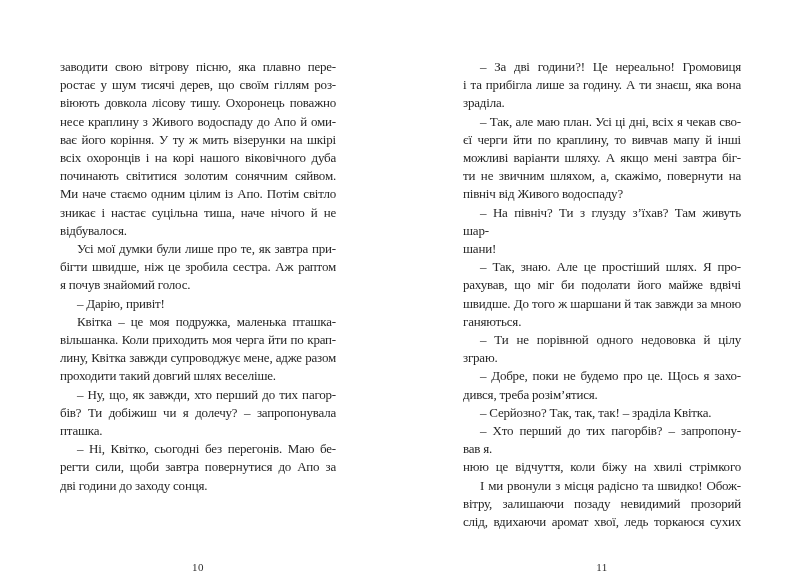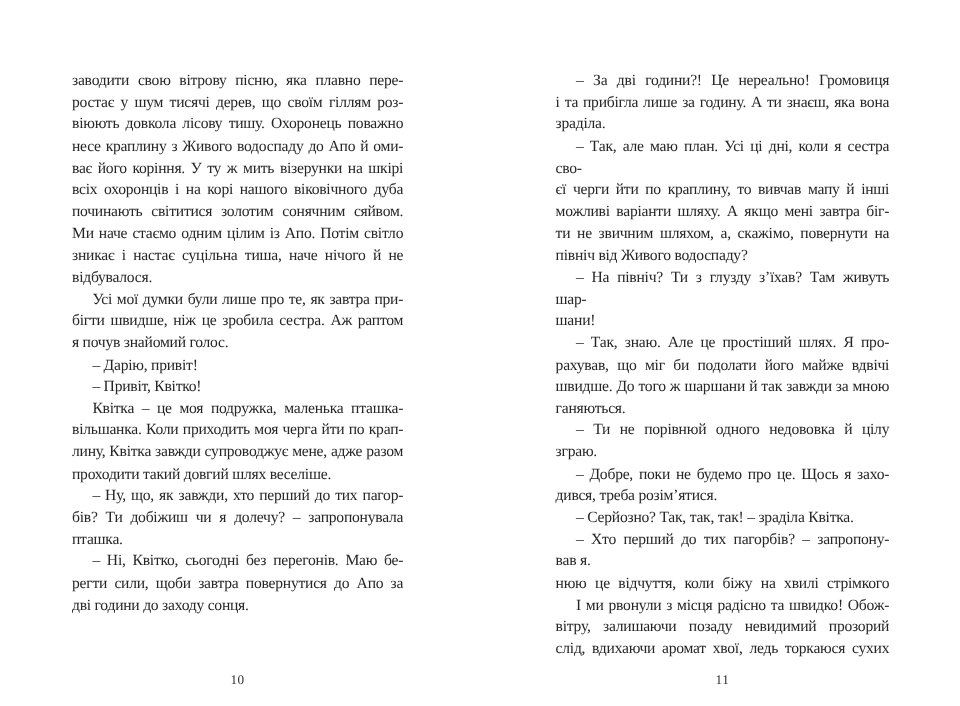--- a/index.html
+++ b/index.html
@@ -65,41 +65,40 @@
         <div class="line">ває його коріння. У ту ж мить візерунки на шкірі</div>
         <div class="line">всіх охоронців і на корі нашого віковічного дуба</div>
         <div class="line">починають світитися золотим сонячним сяйвом.</div>
         <div class="line">Ми наче стаємо одним цілим із Апо. Потім світло</div>
         <div class="line">зникає і настає суцільна тиша, наче нічого й не</div>
         <div class="line last">відбувалося.</div>
         <div class="line indent">Усі мої думки були лише про те, як завтра при-</div>
         <div class="line">бігти швидше, ніж це зробила сестра. Аж раптом</div>
         <div class="line last">я почув знайомий голос.</div>
         <div class="line indent last">– Дарію, привіт!</div>
-        <div class="line indent last">– Привіт, Квітко!</div>
         <div class="line indent">Квітка – це моя подружка, маленька пташка-</div>
         <div class="line">вільшанка. Коли приходить моя черга йти по крап-</div>
         <div class="line">лину, Квітка завжди супроводжує мене, адже разом</div>
         <div class="line last">проходити такий довгий шлях веселіше.</div>
         <div class="line indent">– Ну, що, як завжди, хто перший до тих пагор-</div>
         <div class="line">бів? Ти добіжиш чи я долечу? – запропонувала</div>
         <div class="line last">пташка.</div>
         <div class="line indent">– Ні, Квітко, сьогодні без перегонів. Маю бе-</div>
         <div class="line">регти сили, щоби завтра повернутися до Апо за</div>
         <div class="line last">дві години до заходу сонця.</div>
       </div>
     <div class="pagenum">10</div>
   </div>
 
   <div class="page-col right">
     <div class="textblock">
         <div class="line indent">– За дві години?! Це нереально! Громовиця</div>
         <div class="line">і та прибігла лише за годину. А ти знаєш, яка вона</div>
         <div class="line last">зраділа.</div>
-        <div class="line indent">– Так, але маю план. Усі ці дні, коли я сестра сво-</div>
+        <div class="line indent">– Так, але маю план. Усі ці дні, всіх я чекав сво-</div>
         <div class="line">єї черги йти по краплину, то вивчав мапу й інші</div>
         <div class="line">можливі варіанти шляху. А якщо мені завтра біг-</div>
         <div class="line">ти не звичним шляхом, а, скажімо, повернути на</div>
         <div class="line last">північ від Живого водоспаду?</div>
         <div class="line indent">– На північ? Ти з глузду з’їхав? Там живуть шар-</div>
         <div class="line last">шани!</div>
         <div class="line indent">– Так, знаю. Але це простіший шлях. Я про-</div>
         <div class="line">рахував, що міг би подолати його майже вдвічі</div>
         <div class="line">швидше. До того ж шаршани й так завжди за мною</div>
         <div class="line last">ганяються.</div>

